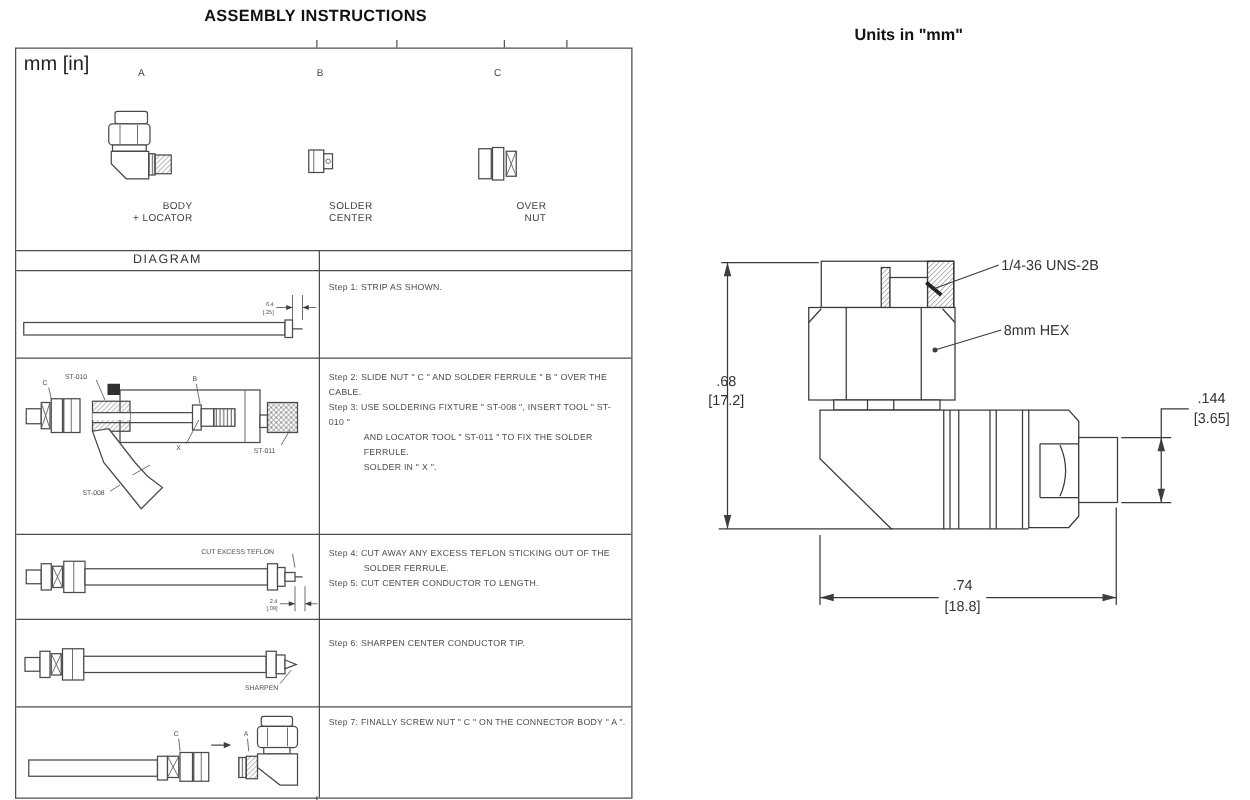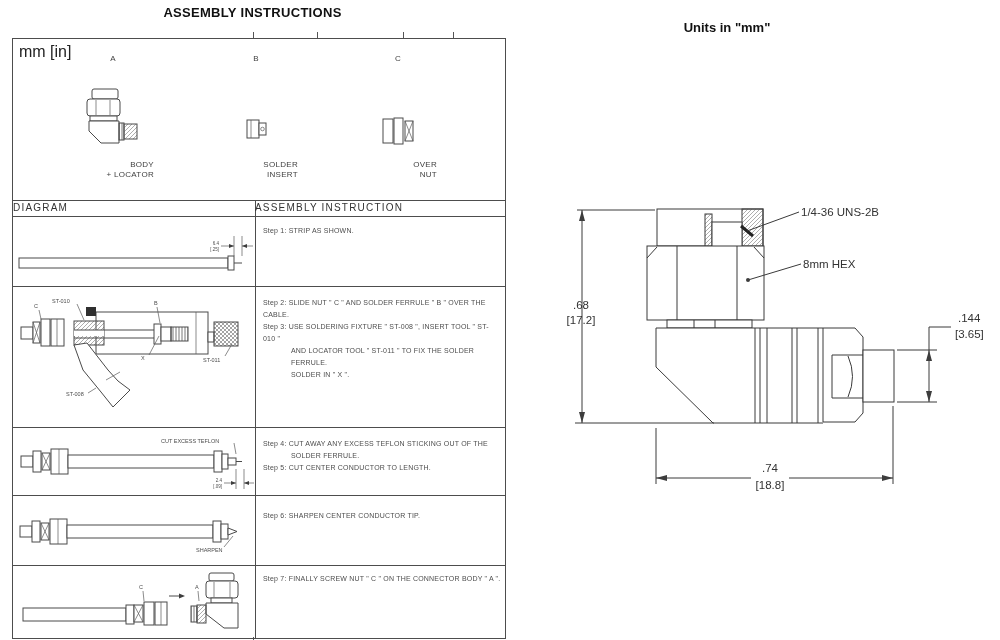--- a/index.html
+++ b/index.html
@@ -10,21 +10,21 @@
     letter-spacing:.3px;color:#111;}
   #units-note{left:647px;top:20px;width:160px;text-align:center;font-size:13px;font-weight:bold;color:#111;}
   .tick{width:1px;background:#555;}
   #tbl{left:12px;top:38px;width:492px;height:599px;border:1px solid #4d4d4d;}
   .hline{left:0;width:492px;height:1px;background:#4d4d4d;}
   .vline{width:1px;background:#4d4d4d;}
   #units-label{left:6px;top:4px;font-size:16px;color:#222;}
   .part-letter{width:28px;text-align:center;font-size:8px;color:#3f3f3f;top:15px;}
   .part-name{width:80px;top:121px;text-align:right;font-size:8px;line-height:10px;
     color:#3f3f3f;letter-spacing:.3px;}
-  .hdr{top:163px;font-size:10px;letter-spacing:1.2px;color:#333;}
+  .hdr{top:163px;text-align:center;font-size:10px;letter-spacing:1.2px;color:#333;}
   .instr{left:250px;width:238px;font-size:7px;line-height:12px;color:#4d4d4d;letter-spacing:.2px;}
   .instr .ind{padding-left:28px;}
   svg{display:block;}
   svg text{font-family:"Liberation Sans",sans-serif;fill:#4d4d4d;}
   .t45{font-size:4.5px;}
   .t55{font-size:5.5px;}
   .t115{font-size:11.5px;fill:#333;}
   .ln{stroke:#4a4a4a;stroke-width:1;fill:none;}
   .lnt{stroke:#5a5a5a;stroke-width:.7;fill:none;}
   .shp{stroke:#4a4a4a;stroke-width:1;fill:#fff;}
@@ -92,37 +92,36 @@
         <path class="lnt" d="M392,82 L400,102 M400,82 L392,102"></path>
       </g>
     </svg>
 
     <div class="abs part-name" style="left:61px">
       <div>BODY</div>
       <div>+ LOCATOR</div>
     </div>
     <div class="abs part-name" style="left:205px">
       <div>SOLDER</div>
-      <div>INSERT</div>
+      <div>CENTER</div>
     </div>
     <div class="abs part-name" style="left:344px">
       <div>OVER</div>
       <div>NUT</div>
     </div>
 
     <div class="abs hline" style="top:161px"></div>
     <div class="abs hline" style="top:177px"></div>
     <div class="abs hline" style="top:247px"></div>
     <div class="abs hline" style="top:388px"></div>
     <div class="abs hline" style="top:456px"></div>
     <div class="abs hline" style="top:526px"></div>
     <div class="abs vline" style="left:242px;top:161px;height:438px"></div>
 
     <div class="abs hdr" style="left:0;width:242px">DIAGRAM</div>
-    <div class="abs hdr" style="left:242px;width:250px">ASSEMBLY INSTRUCTION</div>
 
     <svg class="abs" style="left:0;top:177px" width="242" height="70" viewBox="0 0 242 70">
       <rect class="shp" x="6" y="42" width="209" height="10"></rect>
       <rect class="shp" x="215" y="40" width="6" height="14"></rect>
       <line class="ln" x1="221" y1="47" x2="229" y2="47"></line>
       <line class="lnt" x1="221" y1="40" x2="221" y2="20"></line>
       <line class="lnt" x1="229" y1="40" x2="229" y2="20"></line>
       <line class="lnt" x1="208" y1="30" x2="221" y2="30"></line>
       <polygon class="arr" points="221,30 216,28 216,32"></polygon>
       <line class="lnt" x1="229" y1="30" x2="240" y2="30"></line>

